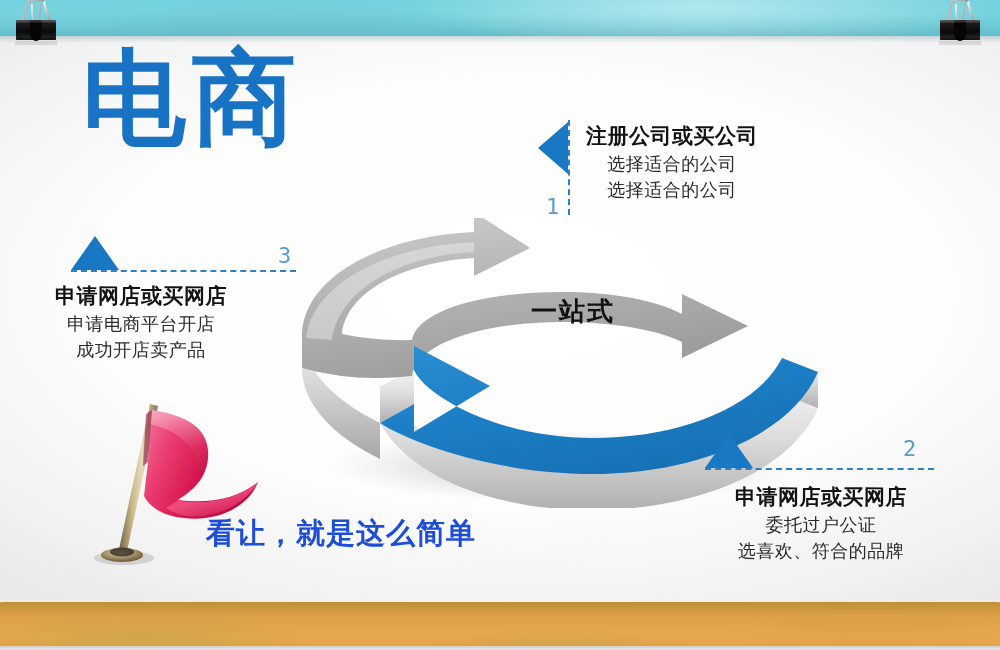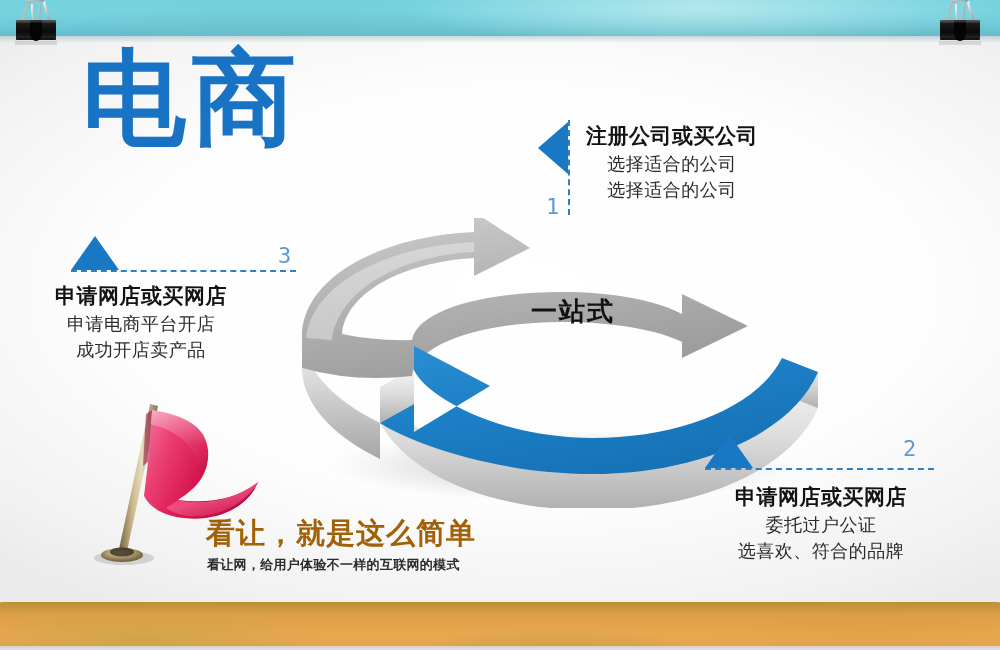--- a/index.html
+++ b/index.html
@@ -168,21 +168,21 @@
 
   
   .flag { position: absolute; left: 88px; top: 396px; width: 190px; height: 180px; }
 
   
   .tagline {
     position: absolute;
     left: 206px; top: 514px;
     font-size: 29px;
     font-weight: 700;
-    color: #a16207;
+    color: #1d4ed8;
     letter-spacing: 1px;
     white-space: nowrap;
     font-family: "DejaVu Sans", "Liberation Sans", sans-serif;
   }
   .tagline-sub {
     position: absolute;
     left: 207px; top: 556px;
     font-size: 13px;
     font-weight: 700;
     color: #2a2a2a;
@@ -429,15 +429,14 @@
 
       <path d="M90 104 C116 110, 146 104, 170 86 C158 108, 130 122, 100 120 C92 119, 84 116, 78 112 Z" fill="url(#flagG2)"></path>
 
       <path d="M64 14 C100 20, 118 32, 120 54 C121 64, 118 72, 112 80 C110 56, 96 36, 62 28 Z" fill="url(#flagShade)"></path>
 
       <path d="M58 18 L64 14 L60 66 L55 70 Z" fill="#8f0b35" opacity="0.55"></path>
     </svg>
   </div>
 
   <div class="tagline">看让，就是这么简单</div>
-  <div class="tagline-sub">看让网，给用户体验不一样的互联网的模式</div>
 
 </div>
 
 </body></html>

